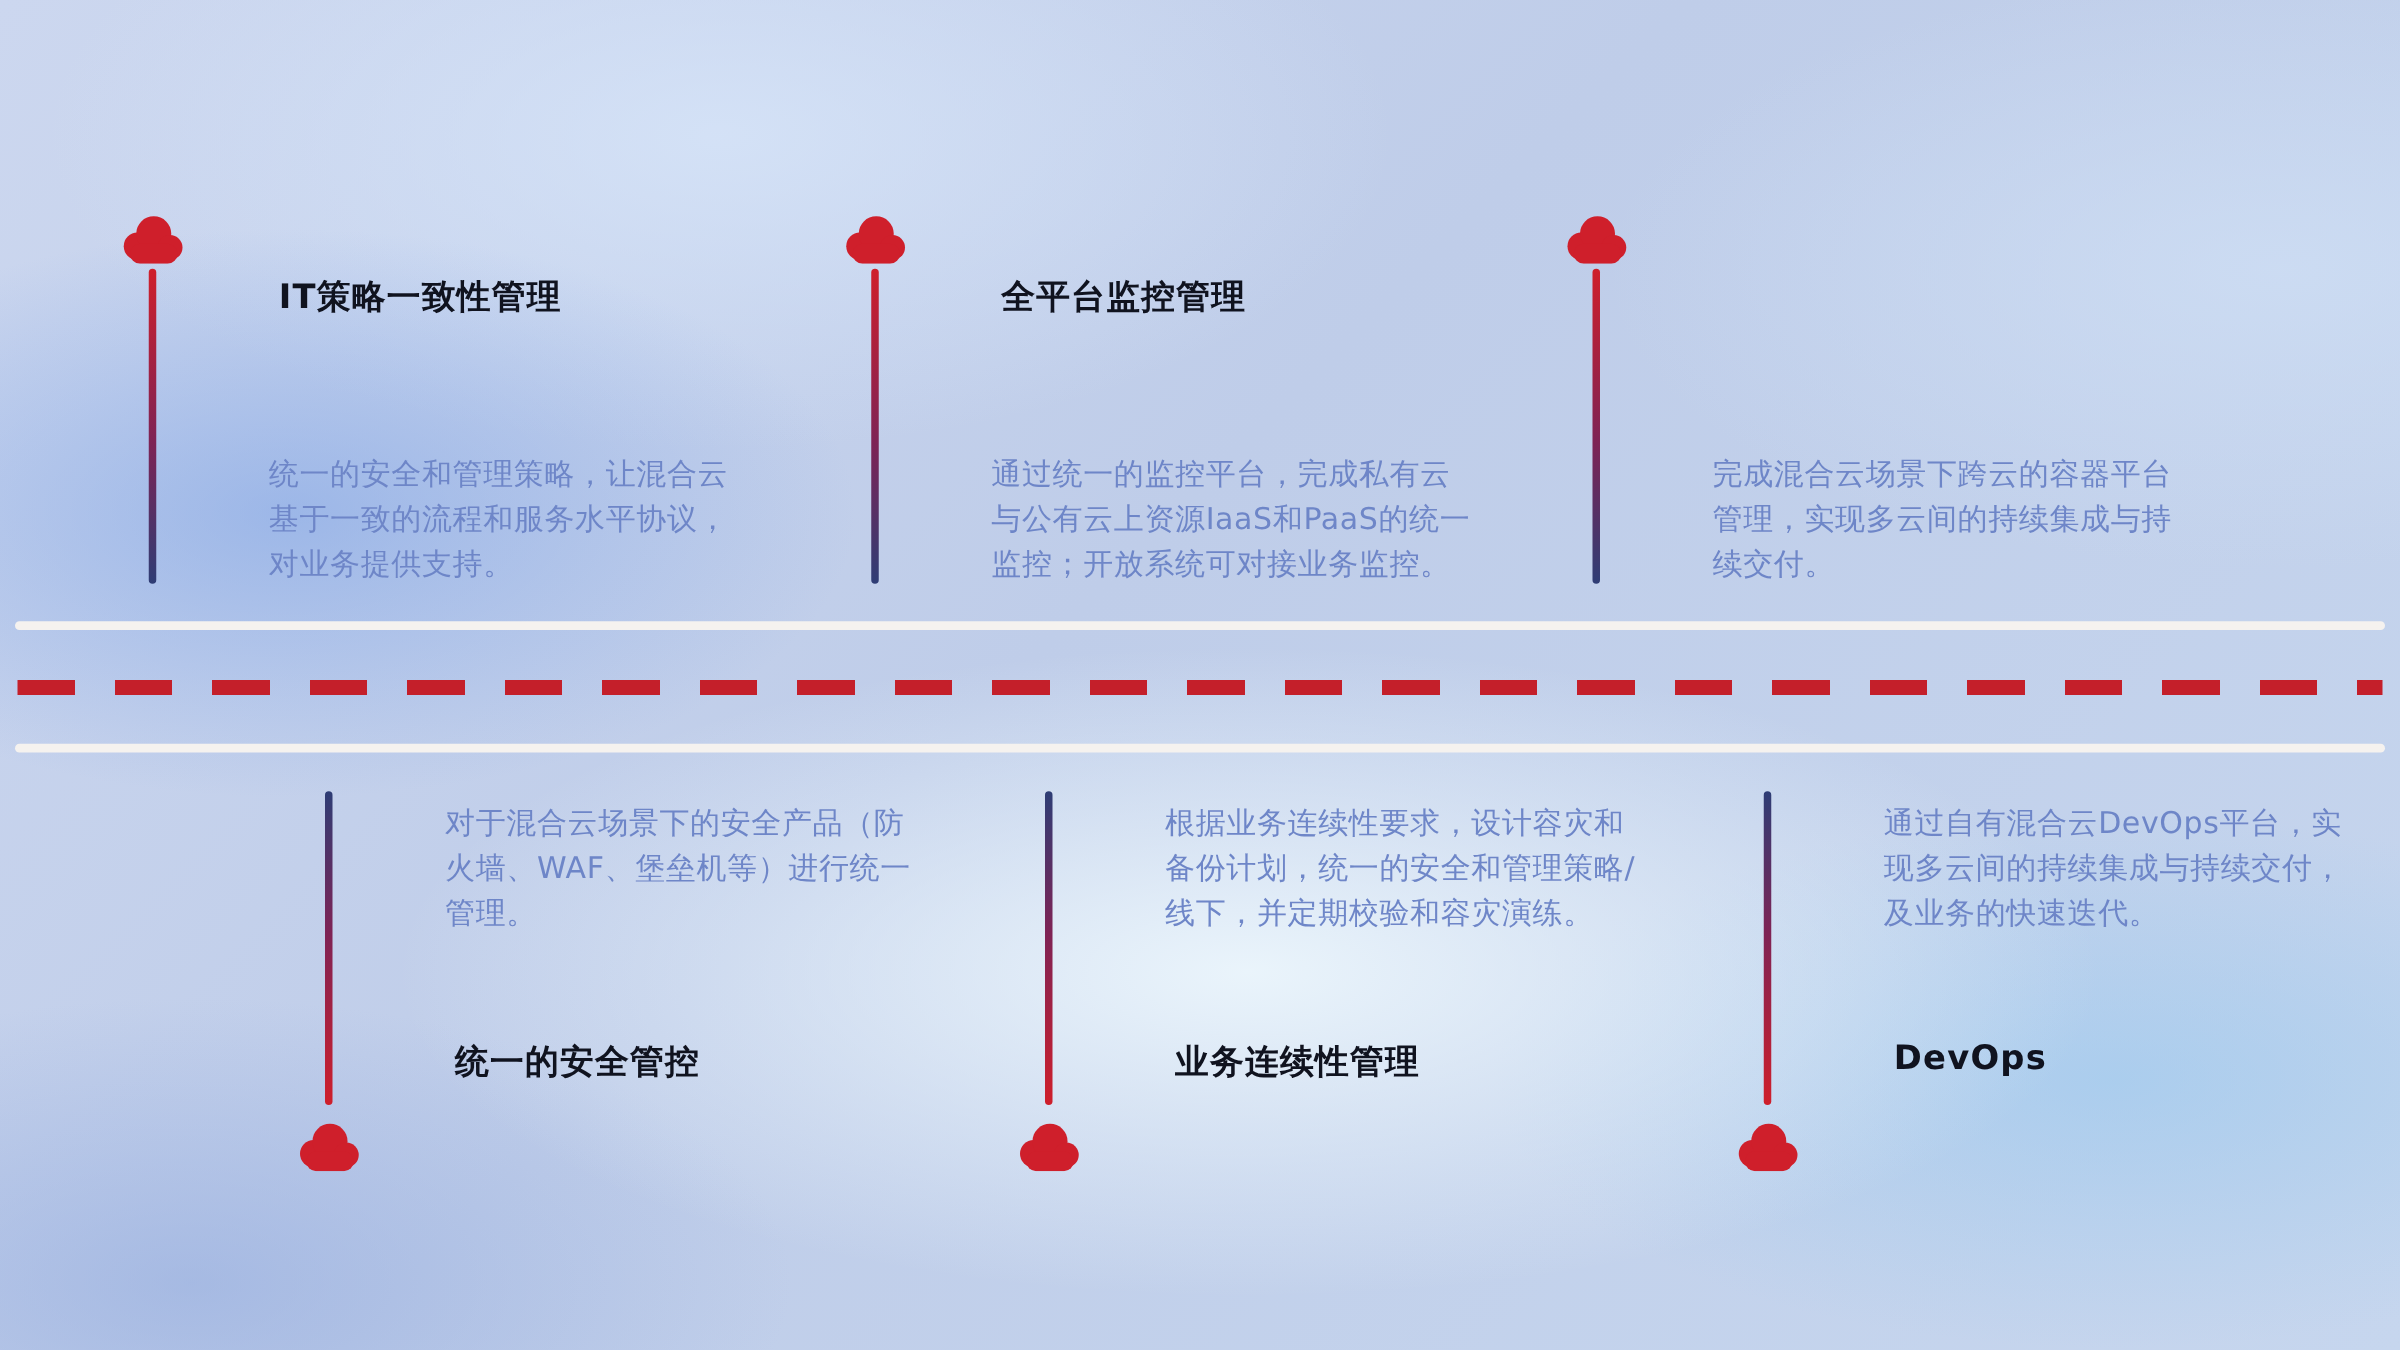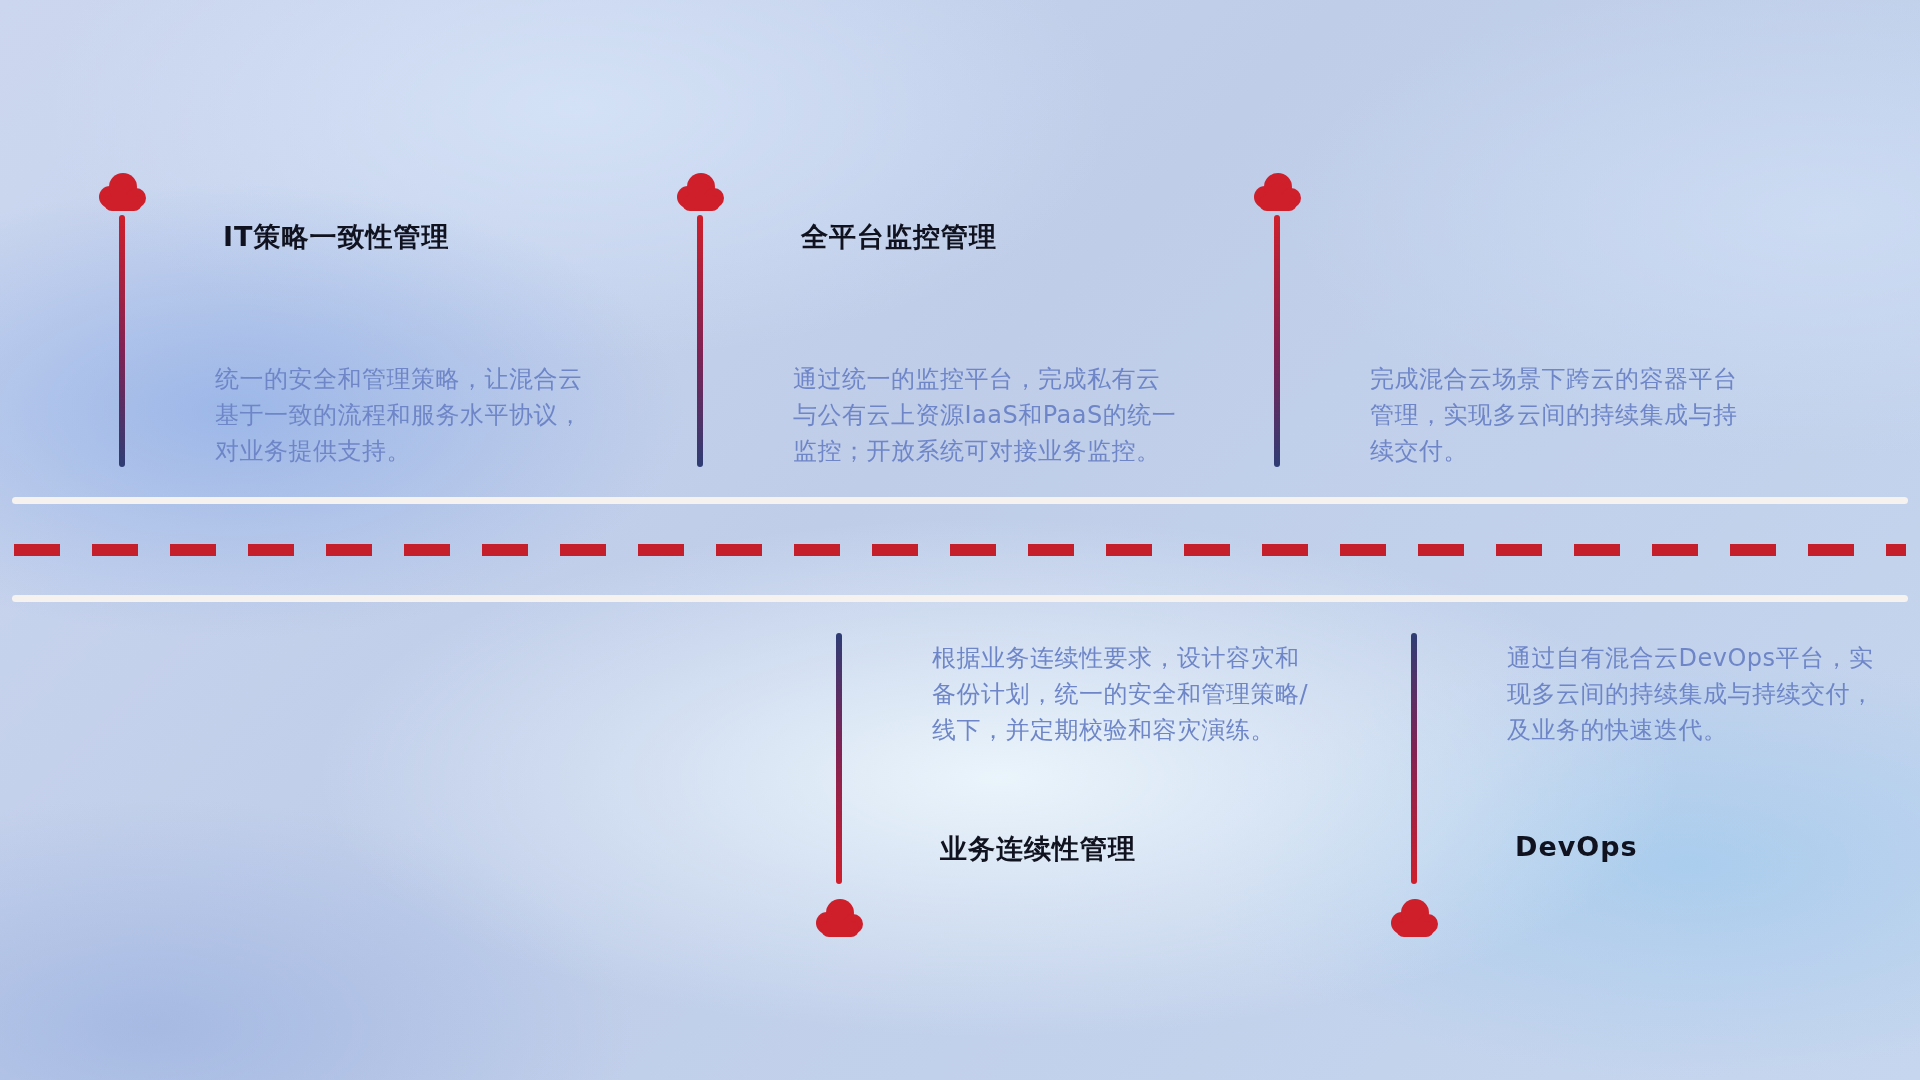--- a/index.html
+++ b/index.html
@@ -147,20 +147,30 @@
   <div class="feature top" style="left:1249px; top:171px;">
     <div class="cloud">
       <svg class="cloud-svg">
           <use href="#cloud-shape"></use>
         </svg>
     </div>
     <div class="stem"></div>
     <div class="desc">完成混合云场景下跨云的容器平台管理，实现多云间的持续集成与持续交付。</div>
   </div>
 
+  <div class="feature bottom" style="left:235px; top:633px;">
+    <div class="stem"></div>
+    <div class="desc">对于混合云场景下的安全产品（防火墙、WAF、堡垒机等）进行统一管理。</div>
+    <div class="title">统一的安全管控</div>
+    <div class="cloud">
+      <svg class="cloud-svg">
+          <use href="#cloud-shape"></use>
+        </svg>
+    </div>
+  </div>
 
   <div class="feature bottom" style="left:811px; top:633px;">
     <div class="stem"></div>
     <div class="desc">根据业务连续性要求，设计容灾和备份计划，统一的安全和管理策略/线下，并定期校验和容灾演练。</div>
     <div class="title">业务连续性管理</div>
     <div class="cloud">
       <svg class="cloud-svg">
           <use href="#cloud-shape"></use>
         </svg>
     </div>

